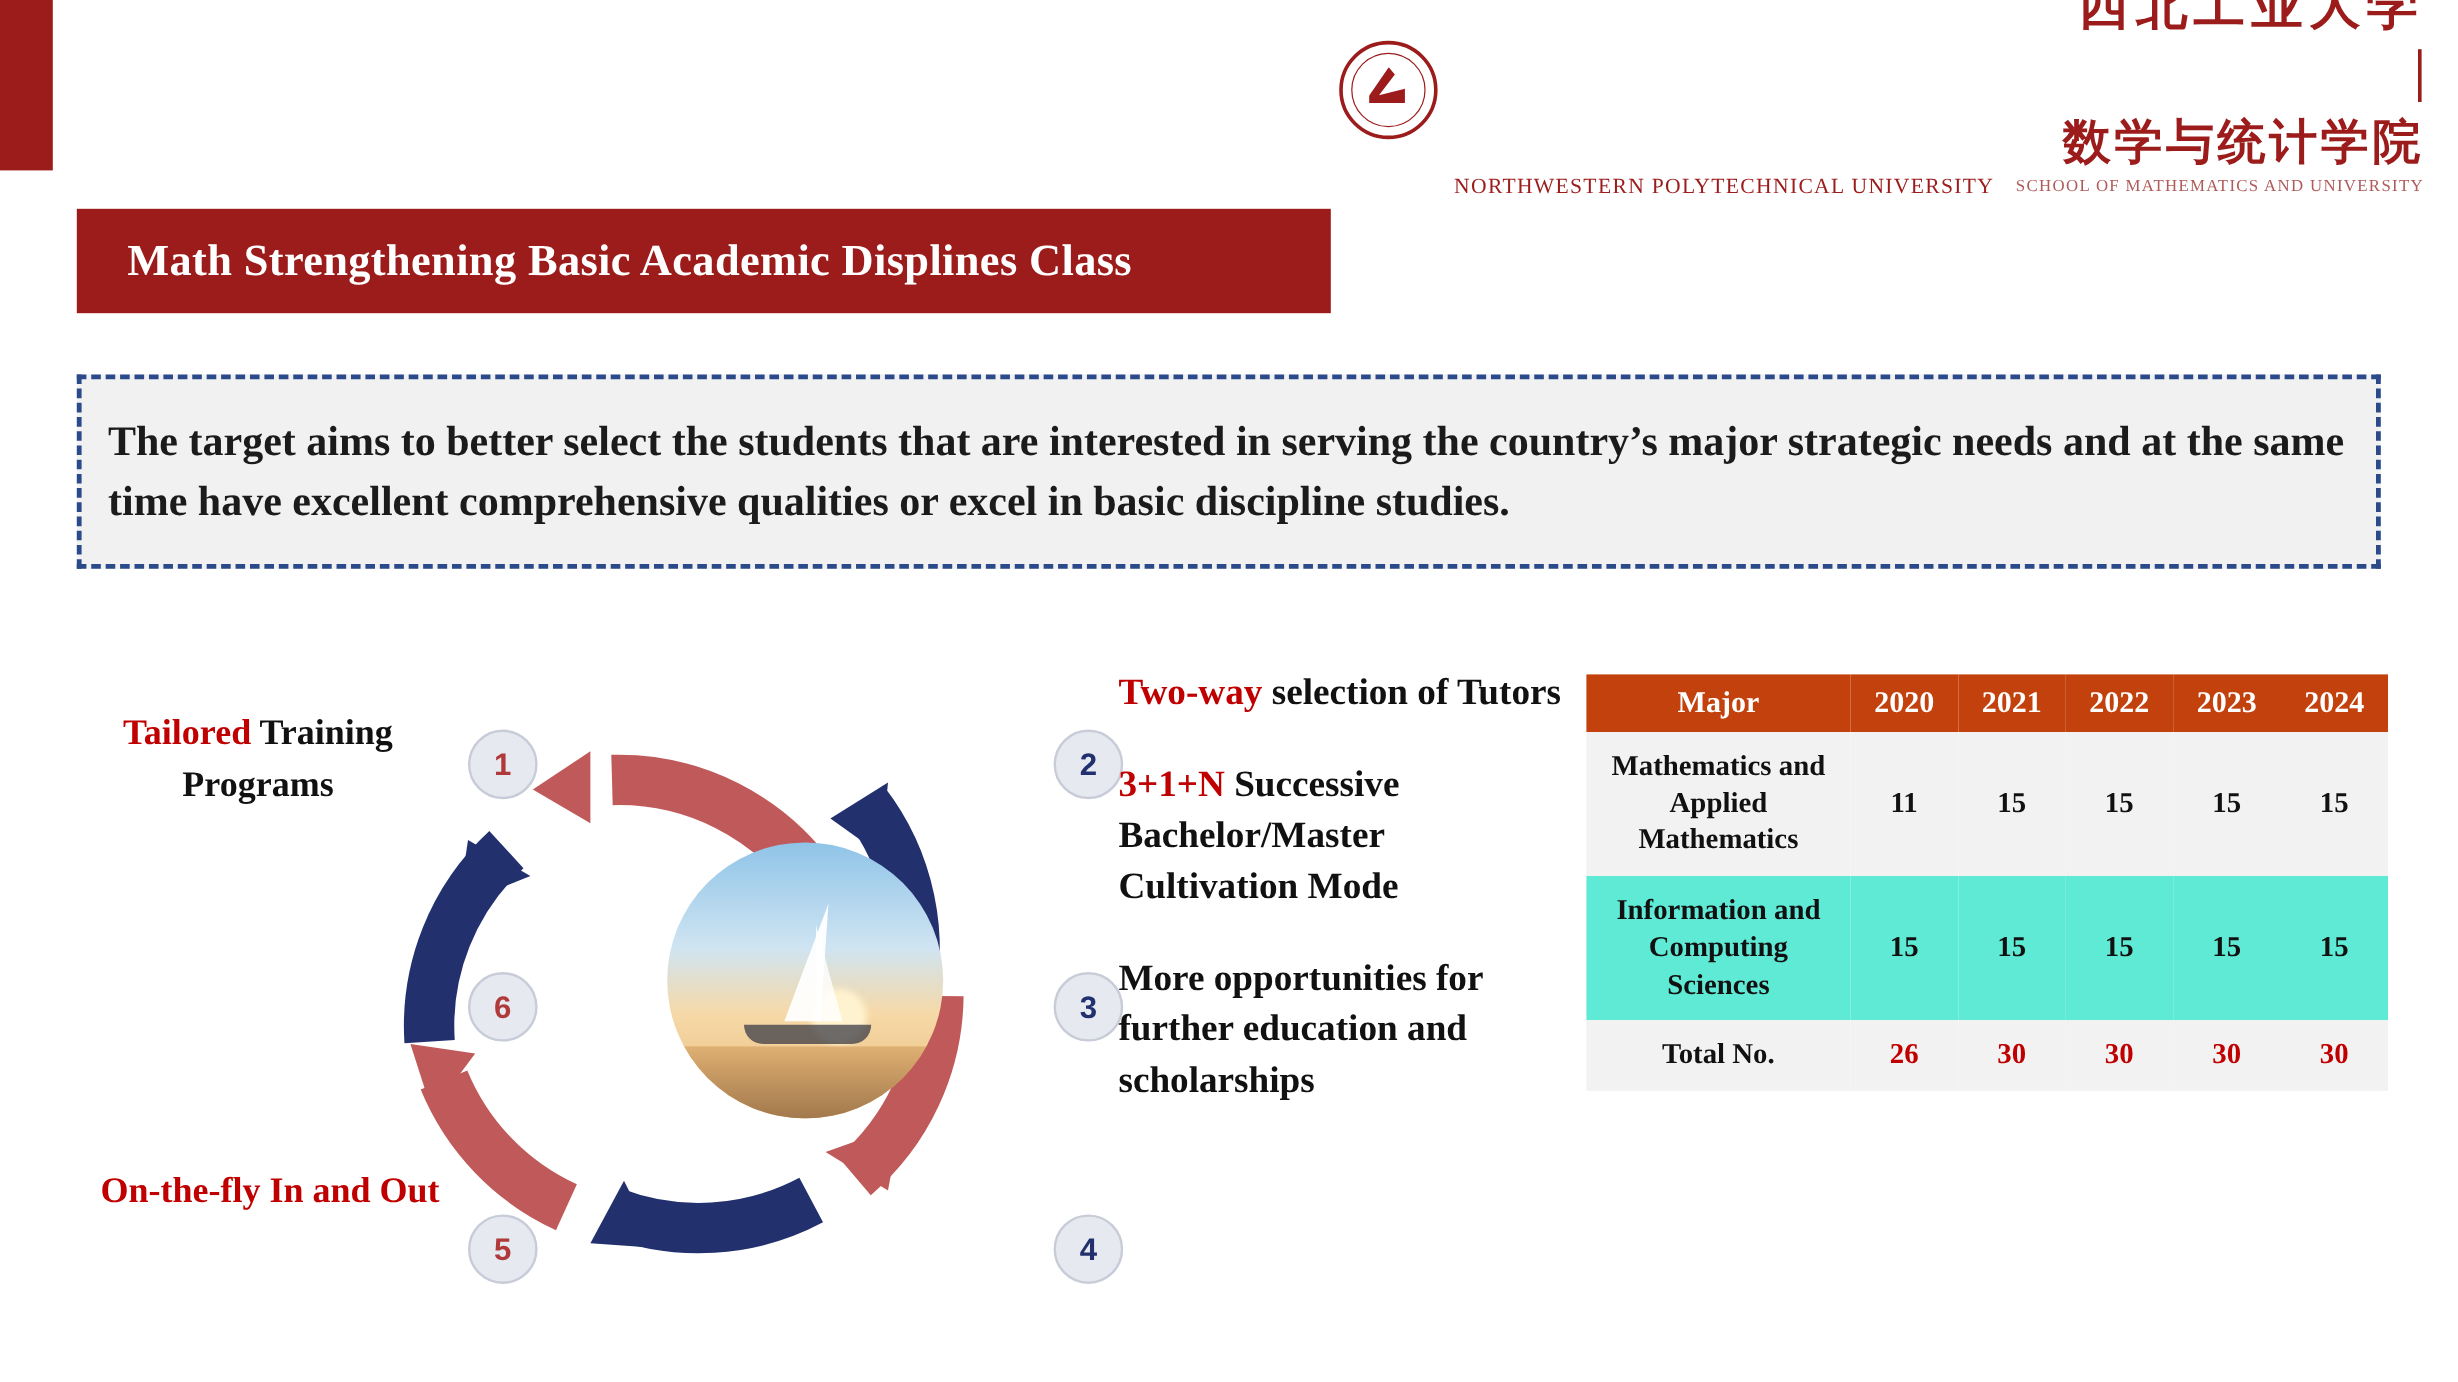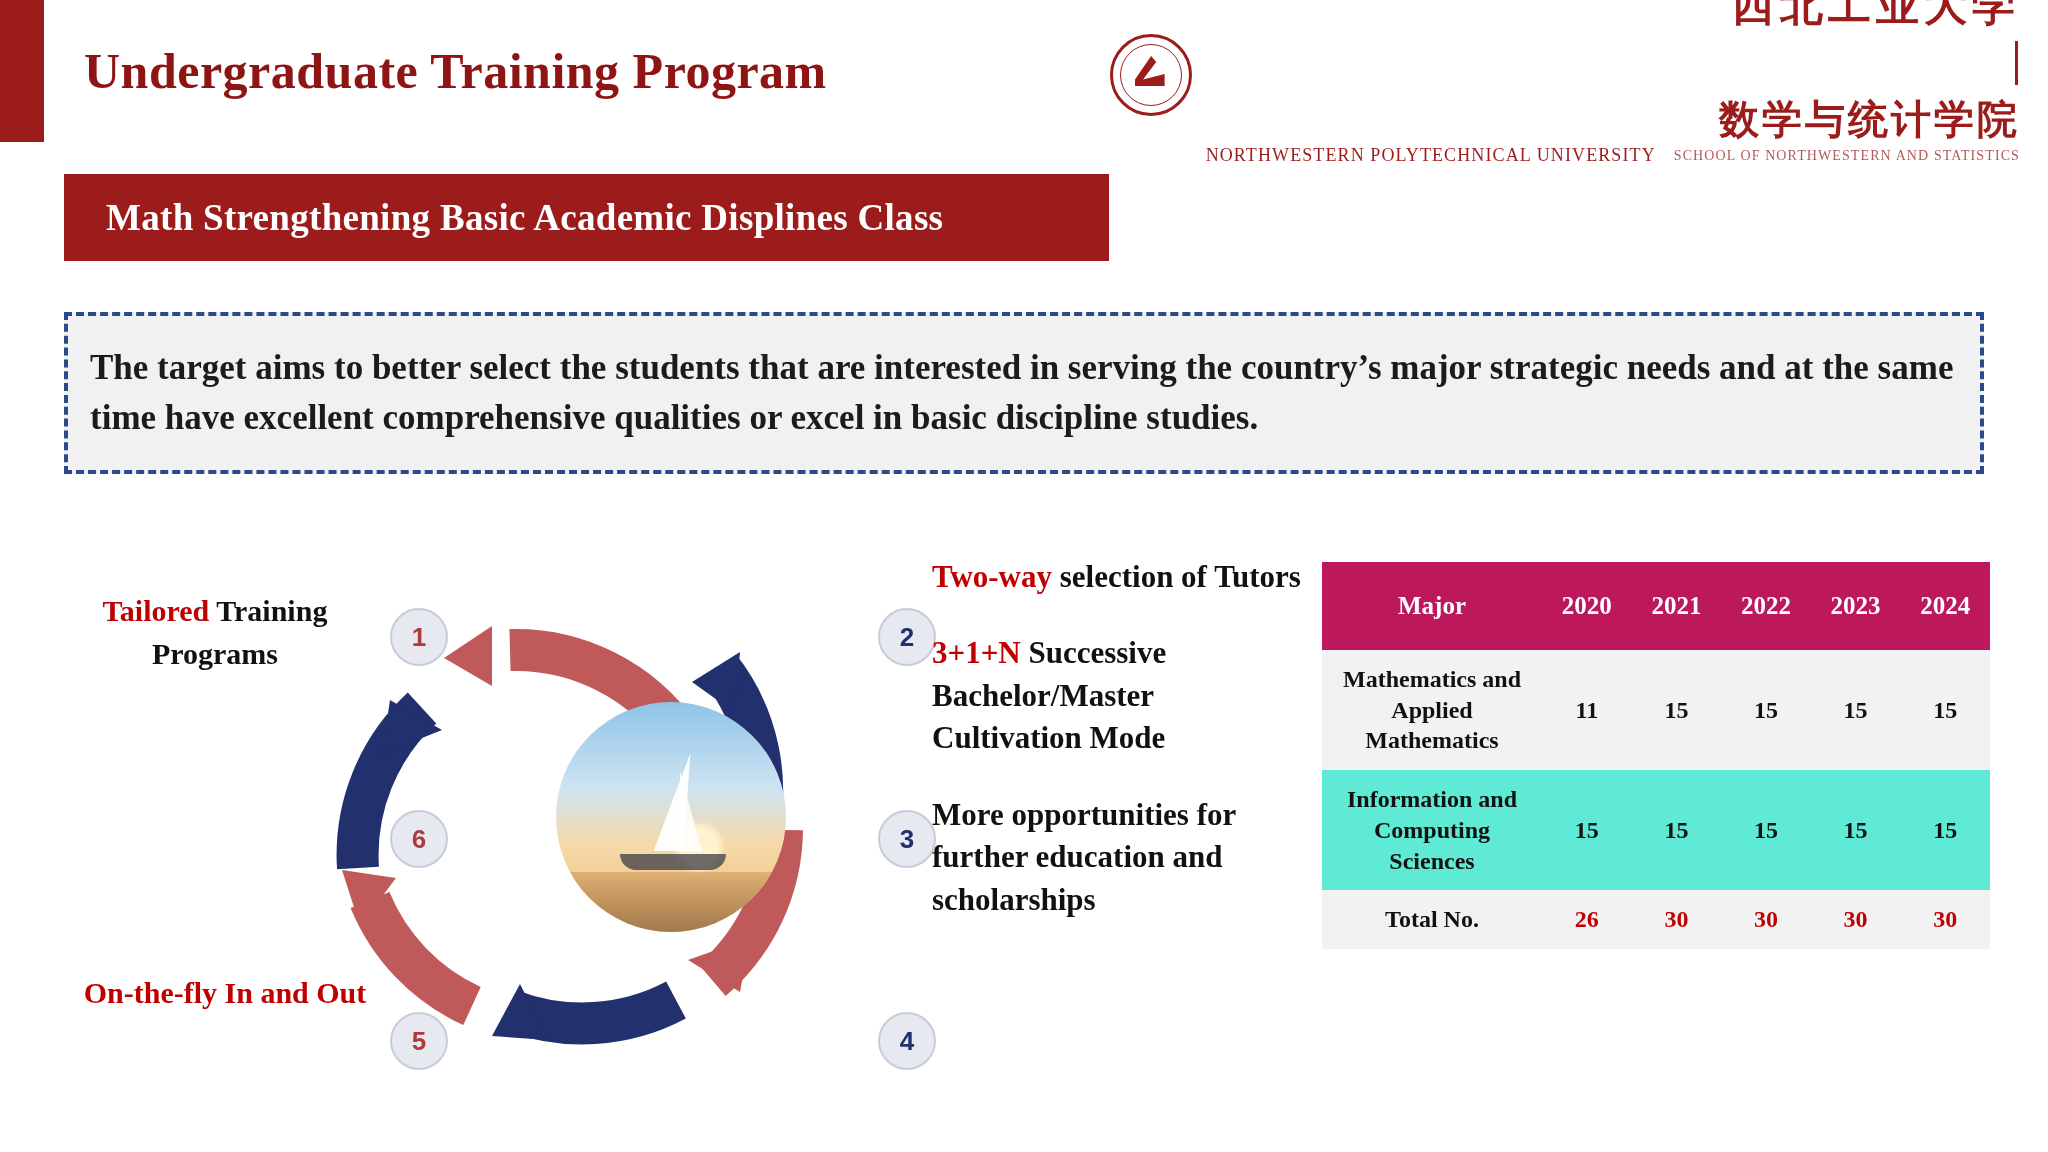--- a/index.html
+++ b/index.html
@@ -291,25 +291,25 @@
     left: 1322px;
     top: 562px;
     width: 668px;
   }
   table.enroll {
     border-collapse: collapse;
     width: 668px;
     font-family: "Liberation Serif", serif;
   }
   table.enroll th {
-    background: #be185d;
+    background: #c2410c;
     color: #ffffff;
     font-size: 25px;
     font-weight: bold;
-    padding: 30px 4px;
+    padding: 10px 4px;
     text-align: center;
   }
   table.enroll th.major-h { width: 212px; }
   table.enroll td {
     font-size: 24px;
     font-weight: bold;
     color: #111111;
     text-align: center;
     padding: 16px 6px;
   }
@@ -323,33 +323,32 @@
   table.enroll tr.r3 td { background: #f2f2f2; }
   table.enroll tr.r3 td.val { color: #c00000; }
 </style>
 </head>
 <body>
 
 <div class="slide">
 
   <div class="left-accent"></div>
 
-  <div class="page-title">Undergraduate Training Program</div>
 
   <div class="logo-wrap">
     <div class="logo-seal"></div>
     <div class="logo-text">
       <div class="logo-line1">
         <span class="logo-cn-main">西北工业大学</span>
         <span class="logo-divider"></span>
         <span class="logo-cn-sub">数学与统计学院</span>
       </div>
       <div class="logo-line2">
         <span class="logo-en-main">NORTHWESTERN POLYTECHNICAL UNIVERSITY</span>
-        <span class="logo-en-sub">SCHOOL OF NORTHWESTERN AND STATISTICS</span>
+        <span class="logo-en-sub">SCHOOL OF MATHEMATICS AND UNIVERSITY</span>
       </div>
     </div>
   </div>
 
   <div class="subtitle-banner">
     <span>Math Strengthening Basic Academic Displines Class</span>
   </div>
 
   <div class="target-box">
     <div class="target-text">The target aims to better select the students that are interested in serving the country’s major strategic needs and at the same time have excellent comprehensive qualities or excel in basic discipline studies.</div>

